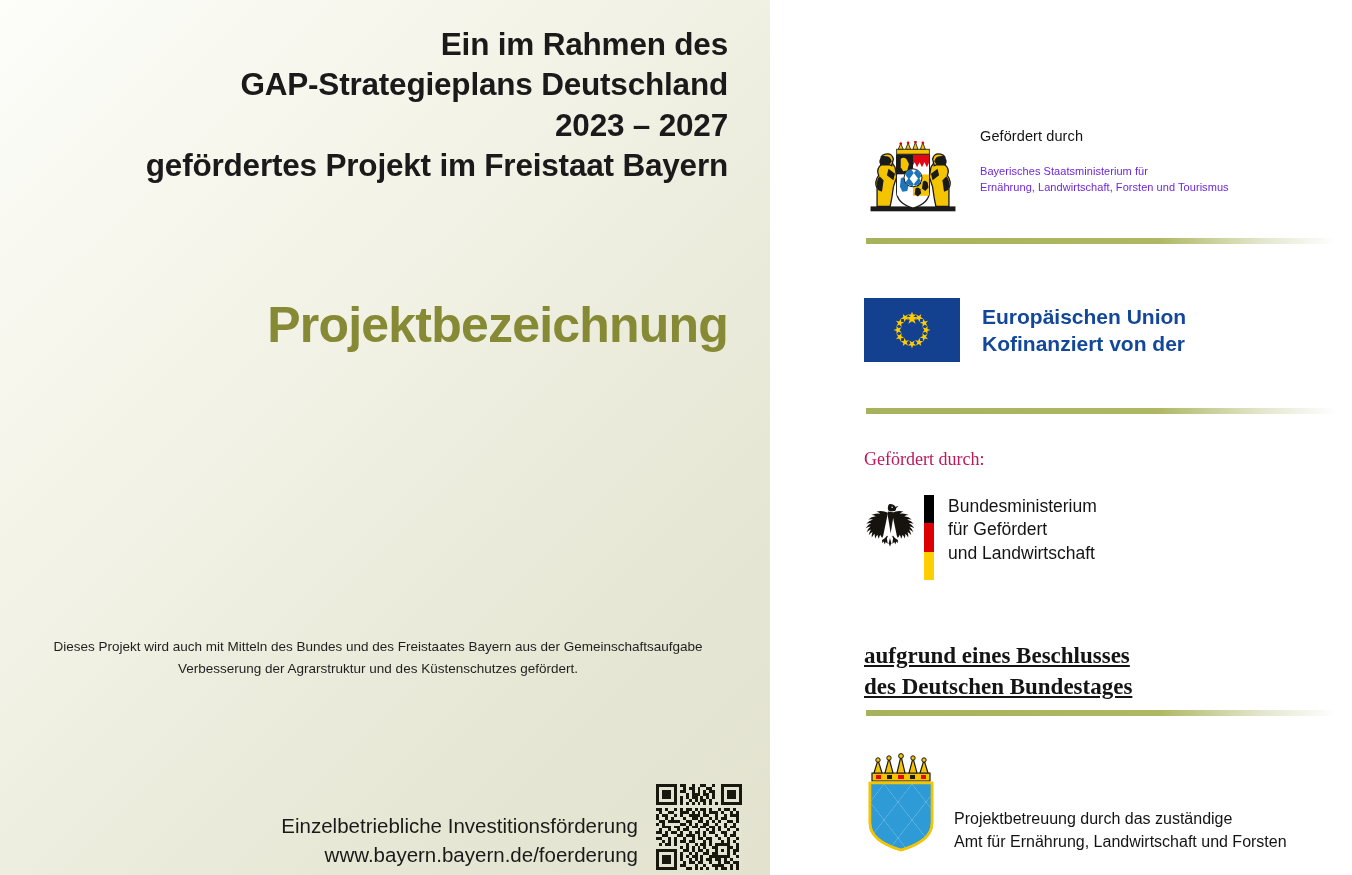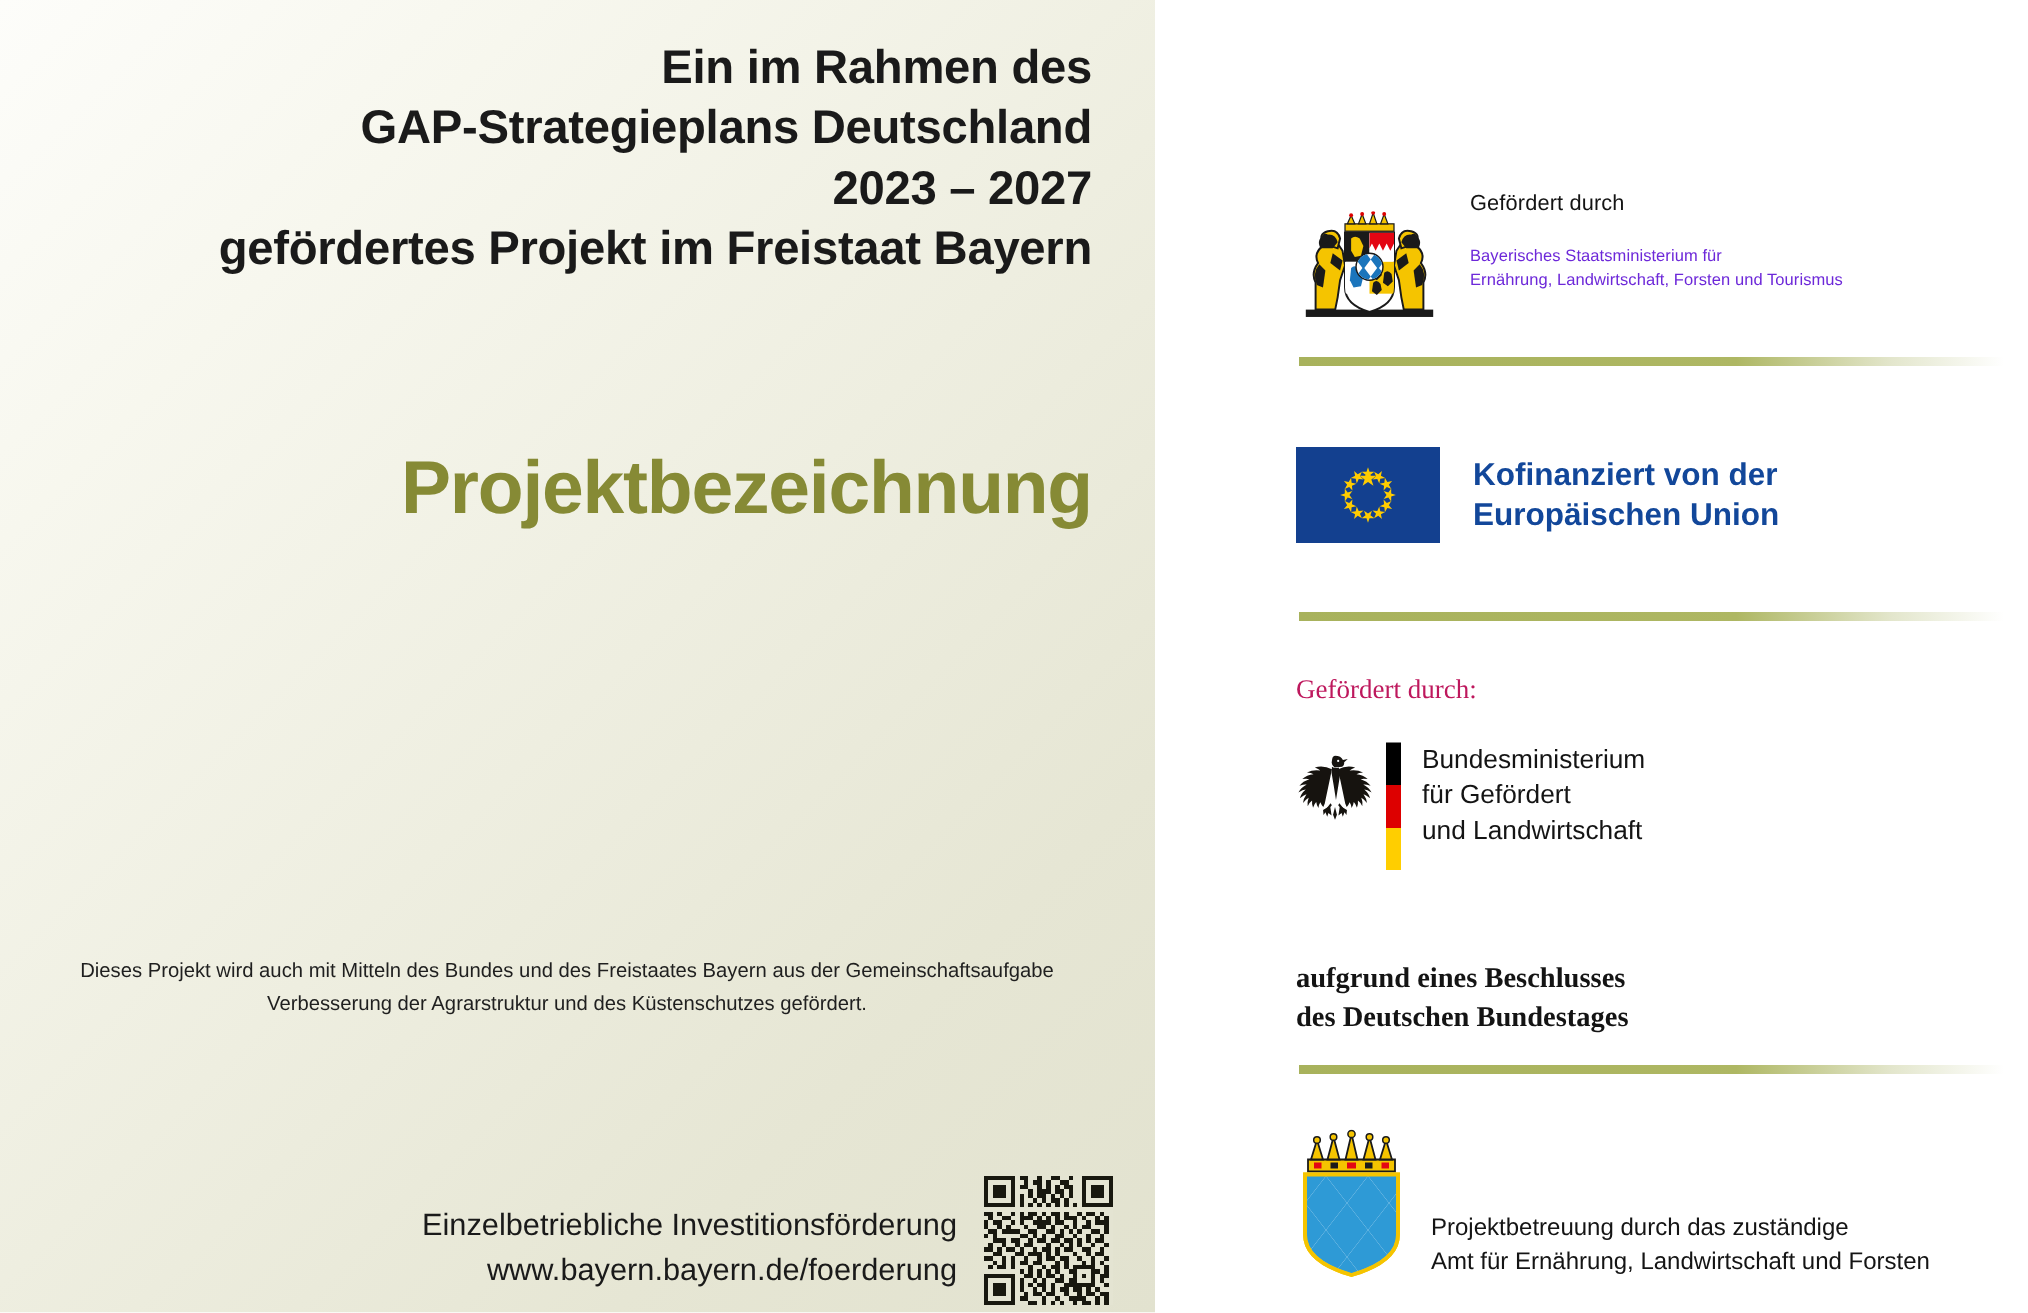--- a/index.html
+++ b/index.html
@@ -68,21 +68,21 @@
     color: #1f1f1f;
   }
 
   #bottom-left-block {
     position: absolute;
     left: 0;
     top: 784px;
     width: 770px;
     height: 86px;
     display: flex;
-    align-items: center;
+    align-items: flex-end;
     justify-content: flex-end;
     gap: 18px;
     padding-right: 28px;
     box-sizing: border-box;
   }
   #footer-text {
     text-align: right;
     font-size: 20.5px;
     line-height: 1.45;
     color: #1a1a1a;
@@ -161,24 +161,25 @@
   }
   #bmel-text {
     margin-left: 14px;
     font-size: 17.5px;
     line-height: 1.33;
     color: #141414;
   }
   #bundestag-note {
     left: 58px; top: 640px;
     font-family: "Liberation Serif", serif;
-    font-size: 19px;
+    font-size: 23px;
     line-height: 1.35;
     color: #141414;
     font-weight: 600;
+    text-decoration: underline;
   }
 
   
   #aelf-block { left: 58px; top: 753px; display: flex; gap: 16px; align-items: flex-end; }
   #bayern-shield { width: 74px; height: 100px; flex: 0 0 74px; }
   #aelf-text {
     font-size: 16px;
     line-height: 1.4;
     color: #141414;
     padding-top: 42px;
@@ -564,22 +565,22 @@
           <g transform="rotate(300 45 30)">
               <polygon points="45,12.6 45.95,15.5 49,15.5 46.53,17.3 47.47,20.2 45,18.4 42.53,20.2 43.47,17.3 41,15.5 44.05,15.5"></polygon>
             </g>
           <g transform="rotate(330 45 30)">
               <polygon points="45,12.6 45.95,15.5 49,15.5 46.53,17.3 47.47,20.2 45,18.4 42.53,20.2 43.47,17.3 41,15.5 44.05,15.5"></polygon>
             </g>
         </g>
       </g>
     </svg>
     <div id="eu-text">
+      <div>Europäischen Union</div>
       <div>Kofinanziert von der</div>
-      <div>Europäischen Union</div>
     </div>
   </div>
 
   <div class="divider" id="divider-2"></div>
 
   <div id="bmel-label" class="logo-block">Gefördert durch:</div>
 
   <div id="bmel-block" class="logo-block">
     <svg id="bmel-eagle" viewBox="0 0 64 58">
       <g fill="#16130f">

